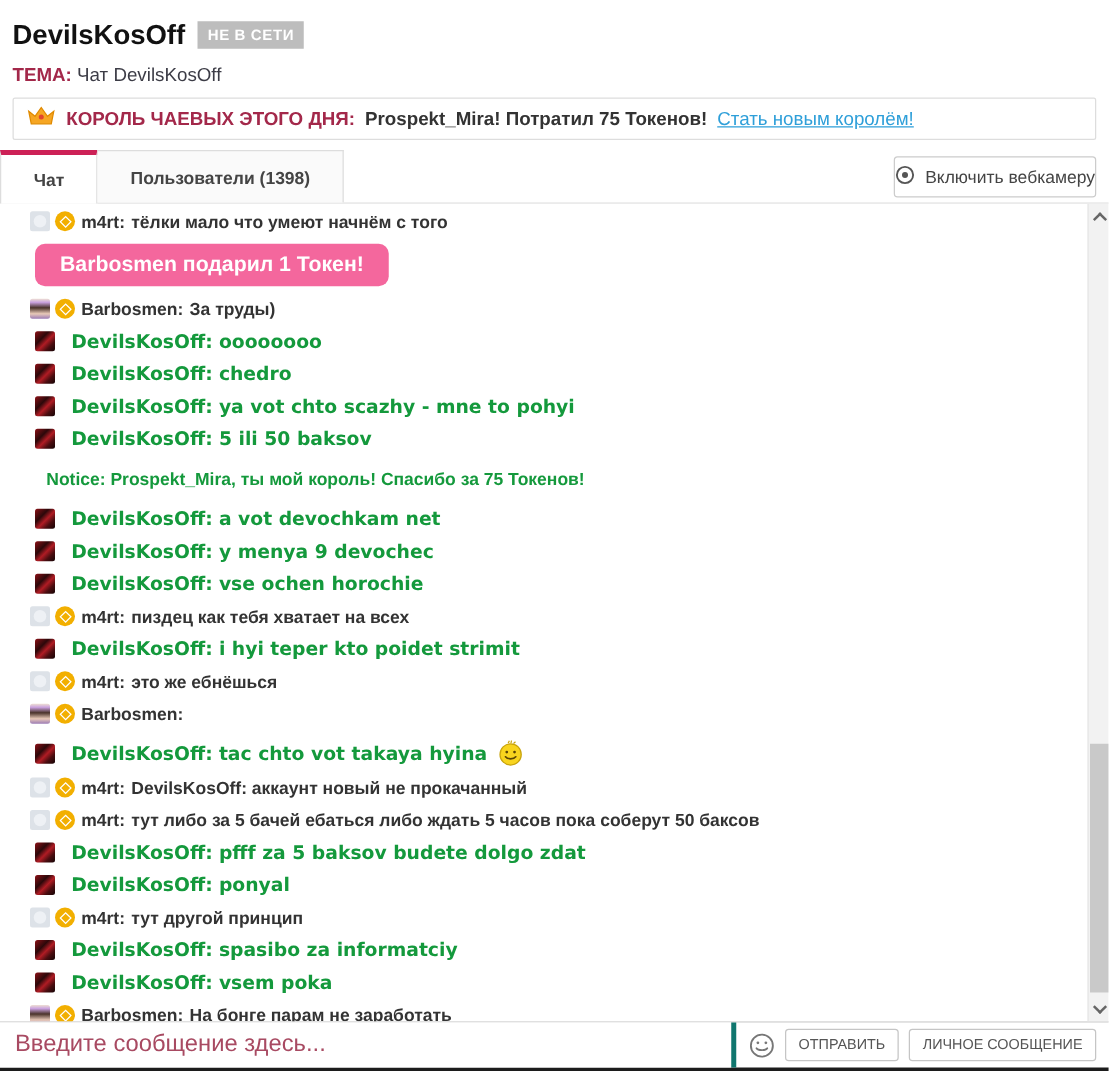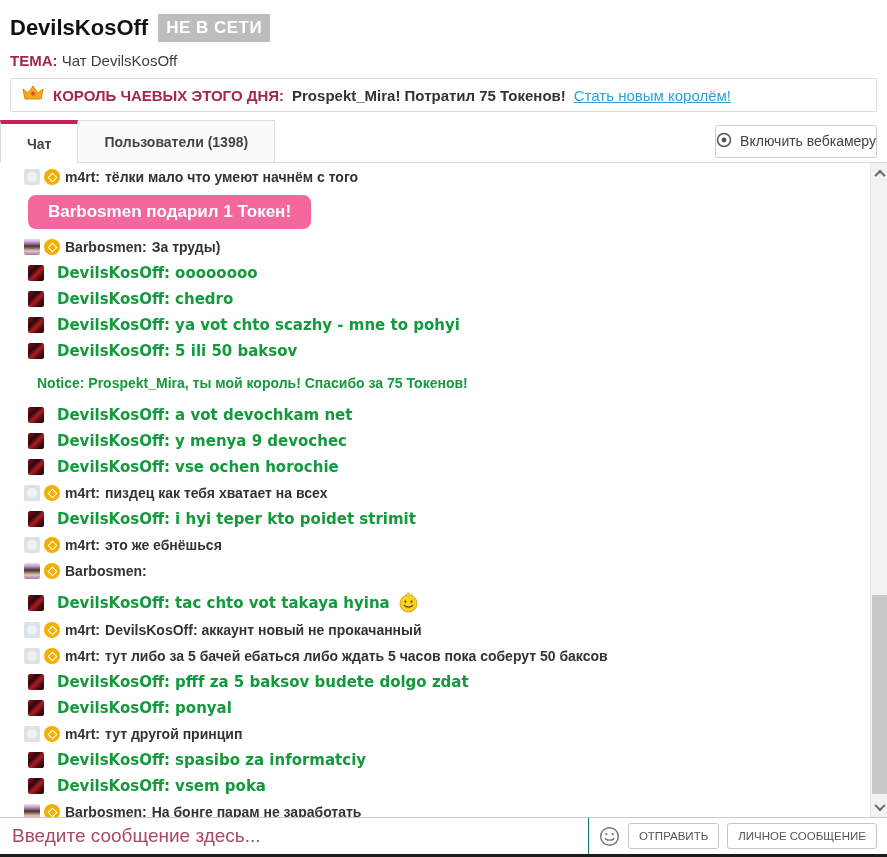--- a/index.html
+++ b/index.html
@@ -10,21 +10,21 @@
   html,body{width:887px;height:857px;overflow:hidden;background:#fff;
     font-family:"Liberation Sans",sans-serif;}
   .page{width:887px;height:857px;display:flex;flex-direction:column;
     border-bottom:3px solid #1c1c1c;background:#fff;}
 
   
   .hdr{display:flex;align-items:center;justify-content:space-between;
     padding:12px 10px 4px 10px;height:48px;}
   .hdr-left{display:flex;align-items:center;gap:10px;}
   .title{font-size:22px;font-weight:bold;color:#111;}
-  .offline-badge{background:#bdbdbd;color:#fff;font-size:17px;font-weight:bold;
+  .offline-badge{background:#bdbdbd;color:#fff;font-size:12px;font-weight:bold;
     padding:4px 8px;letter-spacing:.5px;}
   .hdr-right{display:flex;gap:8px;}
   .btn{display:inline-flex;align-items:center;gap:7px;background:#fff;
     border:1px solid #c9c9c9;border-radius:4px;color:#444;font-size:15px;
     padding:6px 13px;cursor:pointer;font-family:inherit;}
   .btn svg{display:block;}
 
   
   .topic{padding:4px 10px 6px 10px;font-size:15px;height:26px;}
   .topic-label{color:var(--crimson);font-weight:bold;}
@@ -90,21 +90,21 @@
     background:#c9c9c9;cursor:grab;}
   .chev{width:8px;height:8px;border-left:2px solid #666;border-top:2px solid #666;}
   .chev.up{transform:rotate(45deg) translate(1px,1px);}
   .chev.down{transform:rotate(225deg) translate(1px,1px);}
 
   
   .composer{height:37px;border-top:1px solid #c9c9c9;display:flex;align-items:stretch;}
   .composer input{flex:1;border:none;outline:none;font-size:19px;padding:0 12px;
     color:#7a3b4d;font-family:inherit;}
   .composer input::placeholder{color:#a84a62;opacity:1;}
-  .composer-actions{display:flex;align-items:center;gap:8px;border-left:1px solid #0f766e;
+  .composer-actions{display:flex;align-items:center;gap:8px;border-left:4px solid #0f766e;
     padding:0 10px;}
   .emoji-btn{display:inline-flex;cursor:pointer;}
   .small-btn{background:#fff;border:1px solid #c5c5c5;border-radius:3px;color:#555;
     font-size:11.5px;padding:6px 10px;cursor:pointer;font-family:inherit;white-space:nowrap;}
 </style>
 </head>
 <body>
 
 <div class="page">
 

